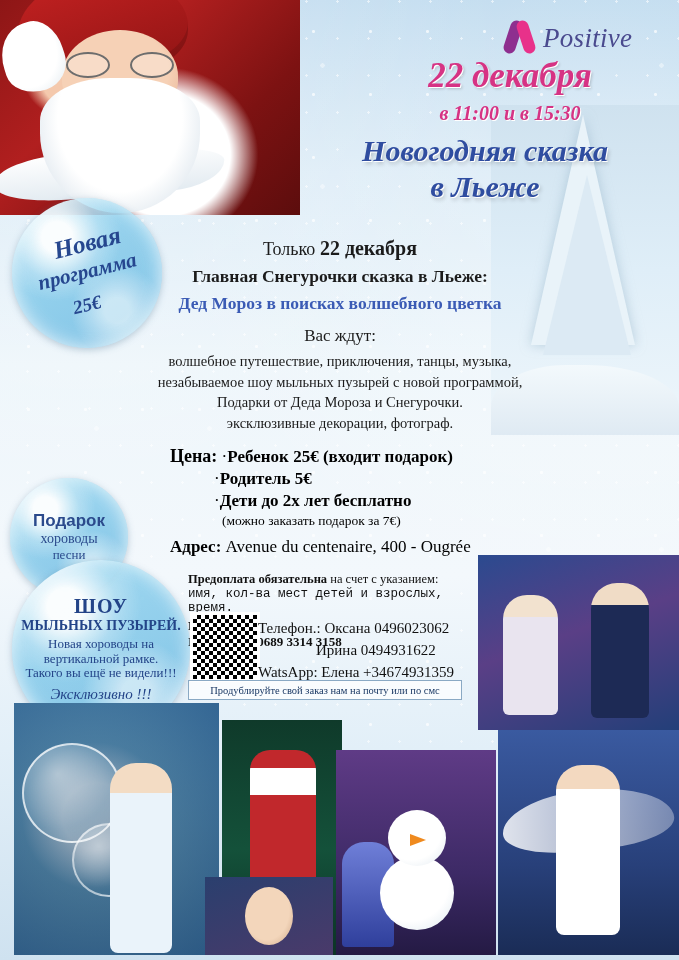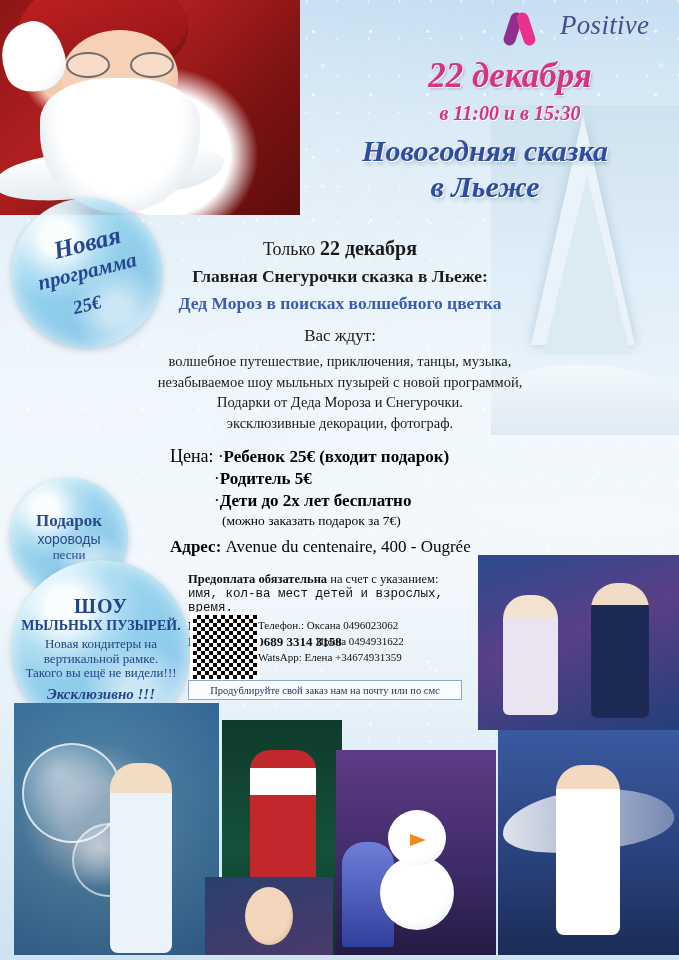--- a/index.html
+++ b/index.html
@@ -93,21 +93,21 @@
   }
   .treephoto .ground{
     position:absolute;left:0;bottom:0;width:100%;height:70px;
     background:linear-gradient(180deg,#f3f9fc,#dfeaf3);
     border-radius:40% 50% 0 0/60% 60% 0 0;
   }
 
   
   .logo{
     position:absolute;right:14px;top:10px;width:160px;height:56px;
-    display:flex;gap:21px;
+    display:flex;align-items:center;gap:4px;
   }
   .logo .mark{
     width:34px;height:40px;position:relative;flex:0 0 auto;
   }
   .logo .mark:before,.logo .mark:after{
     content:"";position:absolute;top:2px;width:12px;height:34px;border-radius:8px;
   }
   .logo .mark:before{left:2px;background:#8e2f8f;transform:rotate(18deg);}
   .logo .mark:after{left:15px;background:#e8318a;transform:rotate(-18deg);}
   .logo .txt{
@@ -151,30 +151,30 @@
     box-shadow:inset 0 0 18px rgba(255,255,255,.8), 0 2px 7px rgba(80,120,150,.35);
     display:flex;flex-direction:column;align-items:center;justify-content:center;
     text-align:center;color:#1d3f7a;
   }
   .b-new{left:12px;top:198px;width:150px;height:150px;}
   .b-new .l1{font-family:"Liberation Serif",serif;font-style:italic;font-weight:700;font-size:25px;color:#26478f;transform:rotate(-14deg);line-height:1.05;}
   .b-new .l2{font-family:"Liberation Serif",serif;font-style:italic;font-weight:700;font-size:21px;color:#26478f;transform:rotate(-14deg);margin-top:2px;}
   .b-new .l3{font-family:"Liberation Serif",serif;font-style:italic;font-weight:700;font-size:19px;color:#26478f;transform:rotate(-14deg);margin-top:10px;}
 
   .b-gift{left:10px;top:478px;width:118px;height:118px;}
-  .b-gift .l1{font-family:Liberation Serif, serif;font-weight:700;font-size:17px;color:#2b4a8c;}
-  .b-gift .l2{font-family:Liberation Sans, sans-serif;font-size:14px;color:#2b4a8c;}
+  .b-gift .l1{font-family:Liberation Sans, sans-serif;font-weight:700;font-size:17px;color:#2b4a8c;}
+  .b-gift .l2{font-family:Liberation Serif, serif;font-size:14px;color:#2b4a8c;}
   .b-gift .l3{font-family:"Liberation Serif",serif;font-size:13px;color:#2b4a8c;}
 
   .b-show{left:12px;top:560px;width:178px;height:178px;}
   .b-show .l1{font-family:"Liberation Serif",serif;font-weight:700;font-size:20px;color:#234488;letter-spacing:1px;}
   .b-show .l2{font-family:"Liberation Serif",serif;font-weight:700;font-size:14px;color:#234488;text-align:right;}
   .b-show .l3{font-family:"Liberation Serif",serif;font-size:13px;color:#234488;line-height:1.15;margin-top:3px;}
   .b-show .l4{font-family:"Liberation Serif",serif;font-size:13px;color:#234488;line-height:1.15;}
-  .b-show .l5{font-family:"Liberation Serif",serif;font-style:italic;font-weight:700;font-size:15px;color:#234488;margin-top:5px;}
+  .b-show .l5{font-family:"Liberation Serif",serif;font-style:italic;font-weight:400;font-size:15px;color:#234488;margin-top:5px;}
 
   .b-buffet{right:8px;top:432px;width:160px;height:160px;
     background:
       radial-gradient(circle at 30% 26%, rgba(255,255,255,.95) 0 10%, rgba(255,255,255,.3) 28%, rgba(255,255,255,0) 44%),
       linear-gradient(150deg, rgba(175,225,245,.8), rgba(125,195,230,.85));
   }
   .b-buffet .t{font-size:10.5px;color:#1e3f7d;line-height:1.25;}
   .b-buffet .big{font-weight:700;font-size:11.5px;color:#1e3f7d;line-height:1.3;}
 
   
@@ -186,21 +186,21 @@
   .c-only b{font-size:20px;font-weight:700;}
   .c-main{font-size:17.5px;font-weight:700;margin-top:6px;font-family:"Liberation Serif",serif;}
   .c-sub{font-size:17.5px;font-weight:700;color:#3b5bb5;margin-top:6px;font-family:"Liberation Serif",serif;}
   .c-wait{font-size:17px;margin-top:12px;font-family:"Liberation Serif",serif;}
   .c-desc{font-size:14.5px;line-height:1.42;margin-top:5px;font-family:"Liberation Serif",serif;}
 
   .price-block{
     position:absolute;left:170px;top:444px;width:350px;text-align:left;
   }
   .price-line{font-family:"Liberation Serif",serif;font-size:17px;margin:2px 0;}
-  .price-line .lbl{font-weight:400;font-size:18px;text-align:center;}
+  .price-line .lbl{font-weight:700;font-size:18px;text-align:center;}
   .price-line b{font-weight:700;}
   .price-note{font-family:"Liberation Serif",serif;font-size:13.5px;margin-left:14px;}
   .addr{font-family:"Liberation Serif",serif;font-size:17px;margin-top:8px;}
   .addr b{font-weight:700;}
 
   
   .pay{
     position:absolute;left:188px;top:556px;width:300px;text-align:left;color:#111;margin-top:16px;
   }
   .pay .l1{font-size:12.5px;font-family:"Liberation Serif",serif;}
@@ -213,21 +213,21 @@
     position:absolute;left:190px;top:612px;width:64px;height:64px;background:#fff;padding:3px;
   }
   .qr .grid{width:100%;height:100%;
     background-image:
       repeating-linear-gradient(90deg,#000 0 4px, #fff 4px 8px),
       repeating-linear-gradient(0deg,#000 0 4px, #fff 4px 8px);
     background-blend-mode:difference;
   }
   .contacts{
     position:absolute;left:258px;top:618px;width:260px;text-align:left;
-    font-family:"Liberation Serif",serif;font-size:11px;line-height:1.45;color:#111;
+    font-family:"Liberation Serif",serif;font-size:15px;line-height:1.45;color:#111;
   }
   .dup-note{
     position:absolute;left:188px;top:680px;width:272px;height:18px;
     border:1px solid #8aa9c4;background:rgba(255,255,255,.75);
     font-family:"Liberation Serif",serif;font-size:10.5px;color:#13325f;
     display:flex;align-items:center;justify-content:center;
   }
 
   
   .photos{position:absolute;left:0;top:555px;width:679px;height:405px;}
@@ -321,21 +321,21 @@
 
   <div class="bubble b-gift">
     <div class="l1">Подарок</div>
     <div class="l2">хороводы</div>
     <div class="l3">песни</div>
   </div>
 
   <div class="bubble b-show">
     <div class="l1">ШОУ</div>
     <div class="l2">МЫЛЬНЫХ ПУЗЫРЕЙ.</div>
-    <div class="l3">Новая кондитеры на</div>
+    <div class="l3">Новая хороводы на</div>
     <div class="l4">вертикальной рамке.</div>
     <div class="l4">Такого вы ещё не видели!!!</div>
     <div class="l5">Эксклюзивно !!!</div>
   </div>
 
 
   <div class="center">
     <div class="c-only">
       <span>Только </span><b>22 декабря</b>
     </div>

